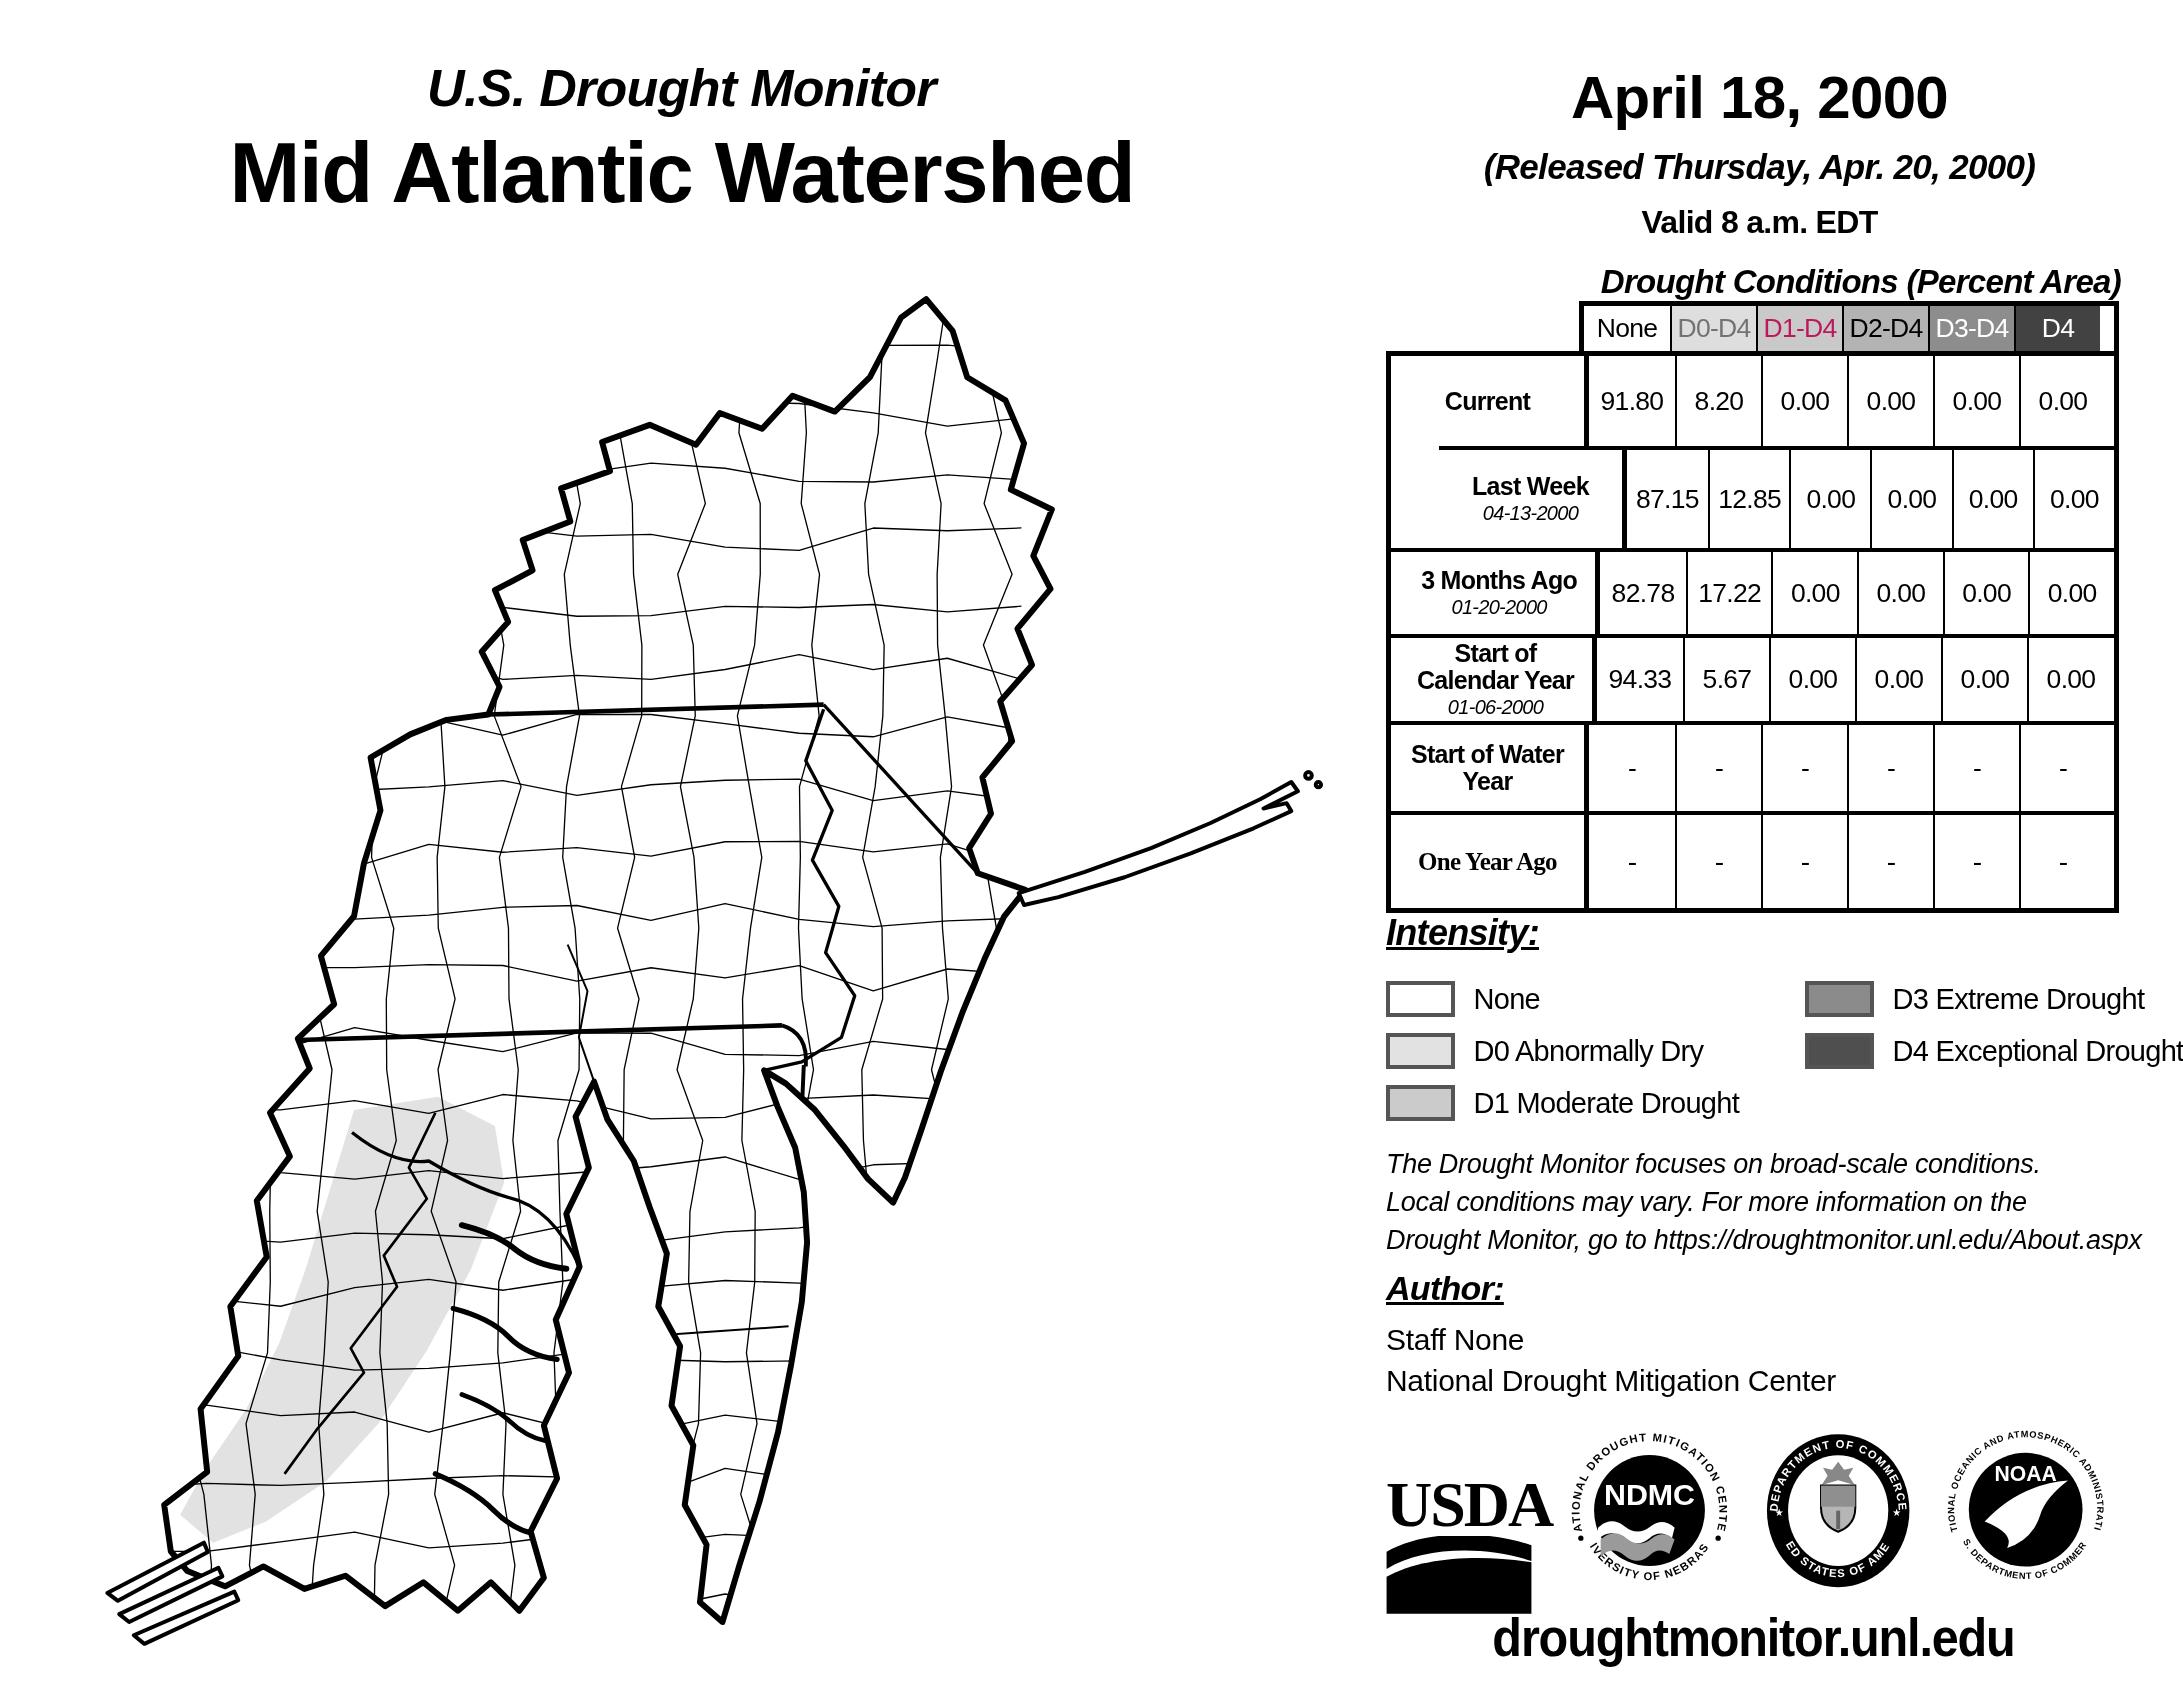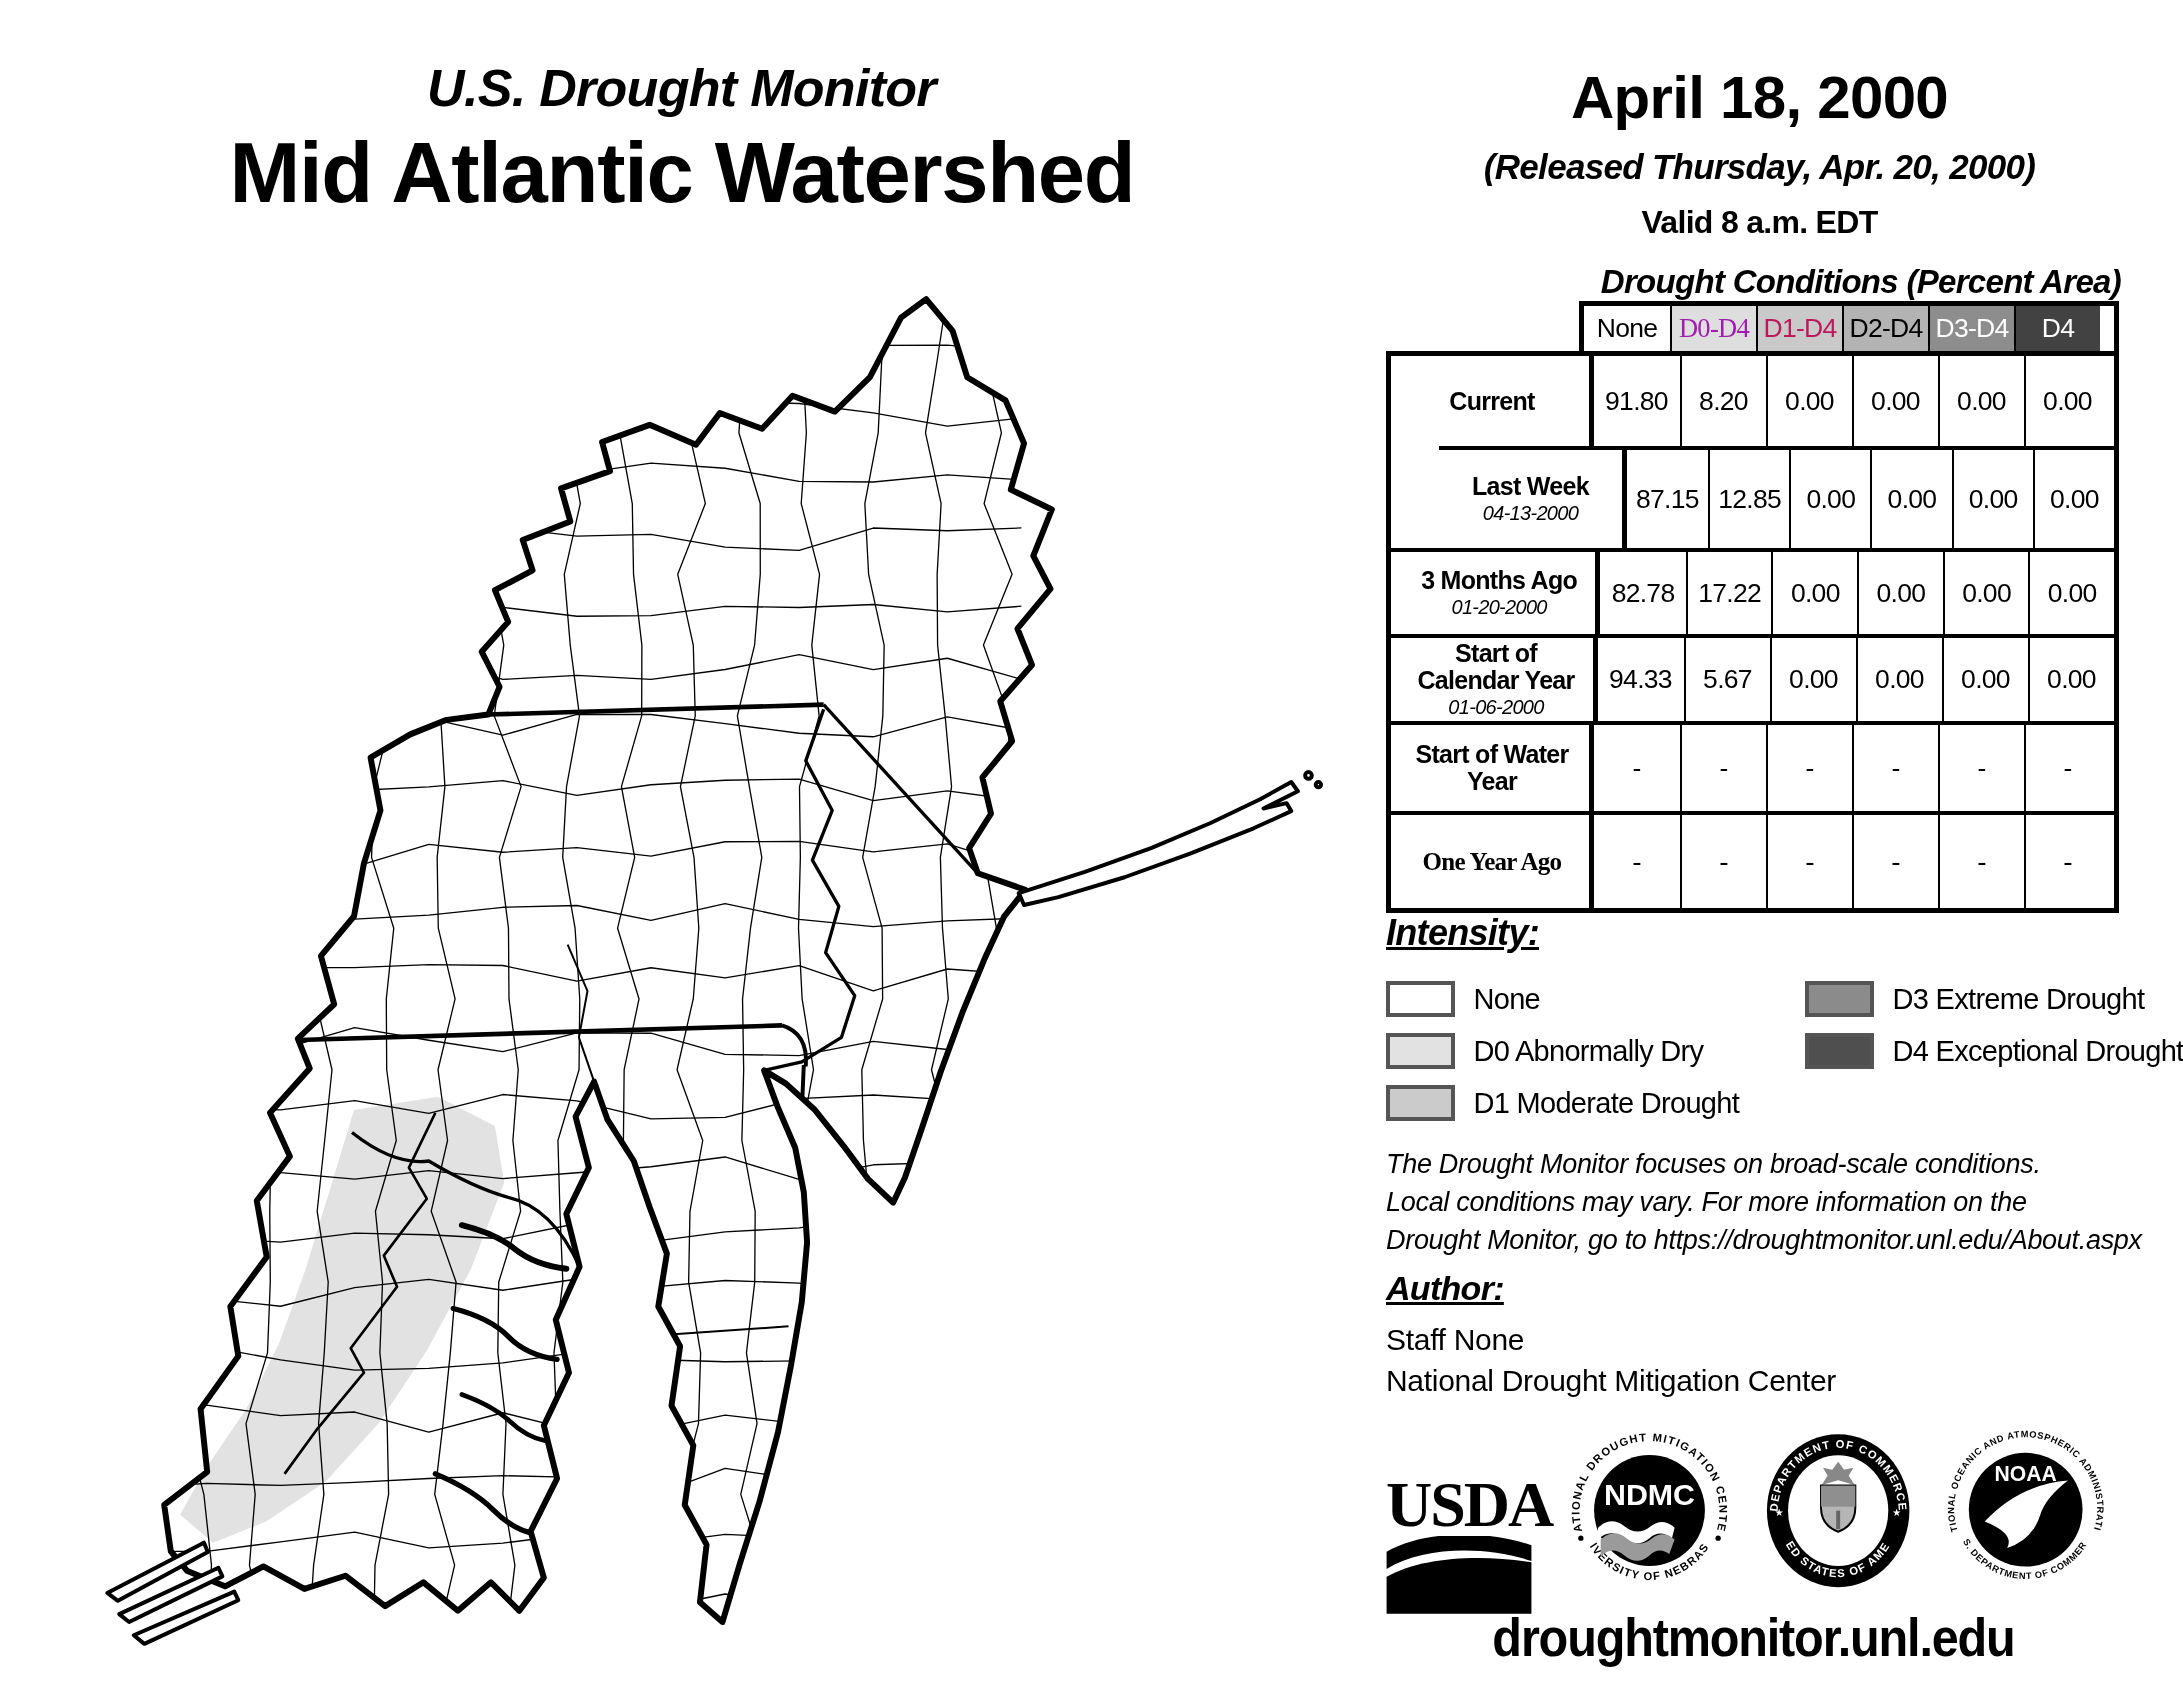--- a/index.html
+++ b/index.html
@@ -18,21 +18,21 @@
   
   .tbl-caption{left:1422px;top:263px;width:699px;text-align:right;
           font-size:33px;font-style:italic;font-weight:600;letter-spacing:-0.7px;}
   .dm-table{left:1386px;top:301px;width:733px;}
   .dm-head{margin-left:193px;width:540px;display:flex;box-sizing:border-box;
            border:5.3px solid #000;border-bottom:none;height:50px;}
   .dm-col{box-sizing:border-box;width:86px;display:flex;align-items:center;justify-content:center;
           font-size:26.5px;letter-spacing:-0.7px;}
   .dm-col + .dm-col{border-left:2.6px solid #000;}
   .dm-body{box-sizing:border-box;border:5.3px solid #000;width:733px;}
-  .dm-row{display:flex;box-sizing:border-box;justify-content:center;}
+  .dm-row{display:flex;box-sizing:border-box;}
   .dm-row + .dm-row{border-top:4px solid #000;}
   .dm-label{box-sizing:border-box;width:198px;border-right:5.3px solid #000;
             display:flex;flex-direction:column;align-items:center;justify-content:center;
             text-align:center;padding:0 8px;}
   .dm-label .lab{font-size:25px;font-weight:bold;line-height:1.08;letter-spacing:-0.7px;}
   .dm-label .sub{font-size:20px;font-style:italic;letter-spacing:-0.7px;margin-top:2.6px;}
   .dm-cell{box-sizing:border-box;width:86px;display:flex;align-items:center;justify-content:center;
            font-size:26.5px;letter-spacing:-0.7px;}
   .dm-cell + .dm-cell{border-left:2.6px solid #000;}
   
@@ -188,21 +188,21 @@
     <div class="map-date">April 18, 2000</div>
     <div class="released">(Released Thursday, Apr. 20, 2000)</div>
     <div class="valid">Valid 8 a.m. EDT</div>
   </div>
 
   <div class="abs tbl-caption">Drought Conditions (Percent Area)</div>
 
   <div class="abs dm-table">
     <div class="dm-head">
       <div class="dm-col" style="background: rgb(255, 255, 255); color: rgb(0, 0, 0);">None</div>
-      <div class="dm-col" style="background: rgb(222, 222, 222); color: #a21caf; font-family: Liberation Serif, serif;">D0-D4</div>
+      <div class="dm-col" style="background: rgb(222, 222, 222); color: #737373;">D0-D4</div>
       <div class="dm-col" style="background: rgb(201, 201, 201); color: #be185d;">D1-D4</div>
       <div class="dm-col" style="background: rgb(179, 179, 179); color: rgb(0, 0, 0);">D2-D4</div>
       <div class="dm-col" style="background: rgb(141, 141, 141); color: rgb(255, 255, 255);">D3-D4</div>
       <div class="dm-col" style="background: rgb(66, 66, 66); color: rgb(255, 255, 255);">D4</div>
     </div>
     <div class="dm-body">
       <div class="dm-row" style="height:90px;">
         <div class="dm-label">
             <span class="lab">Current</span>
           </div>

